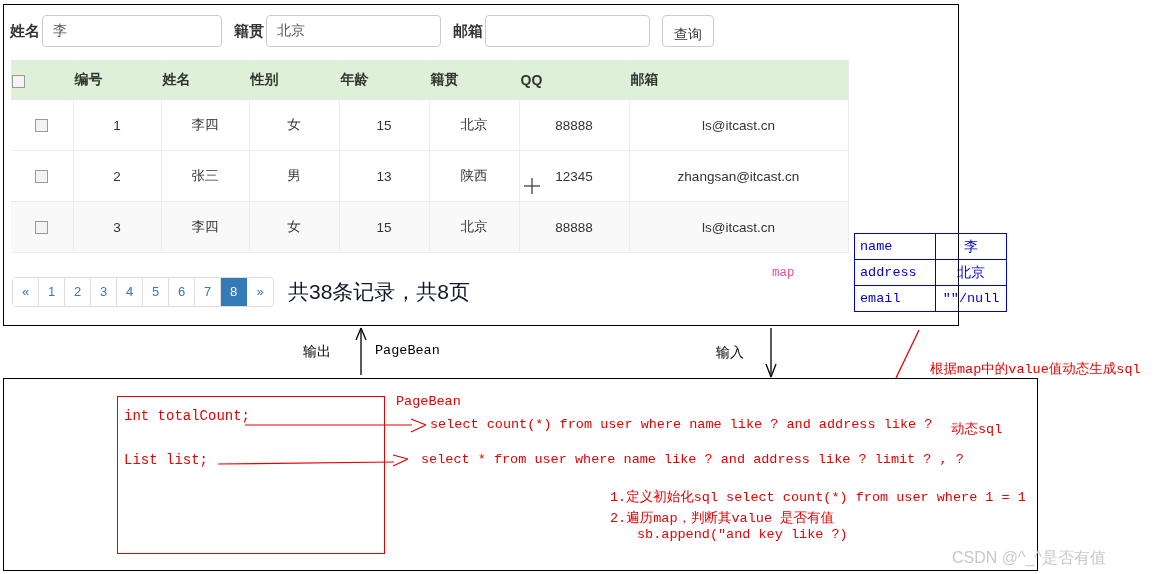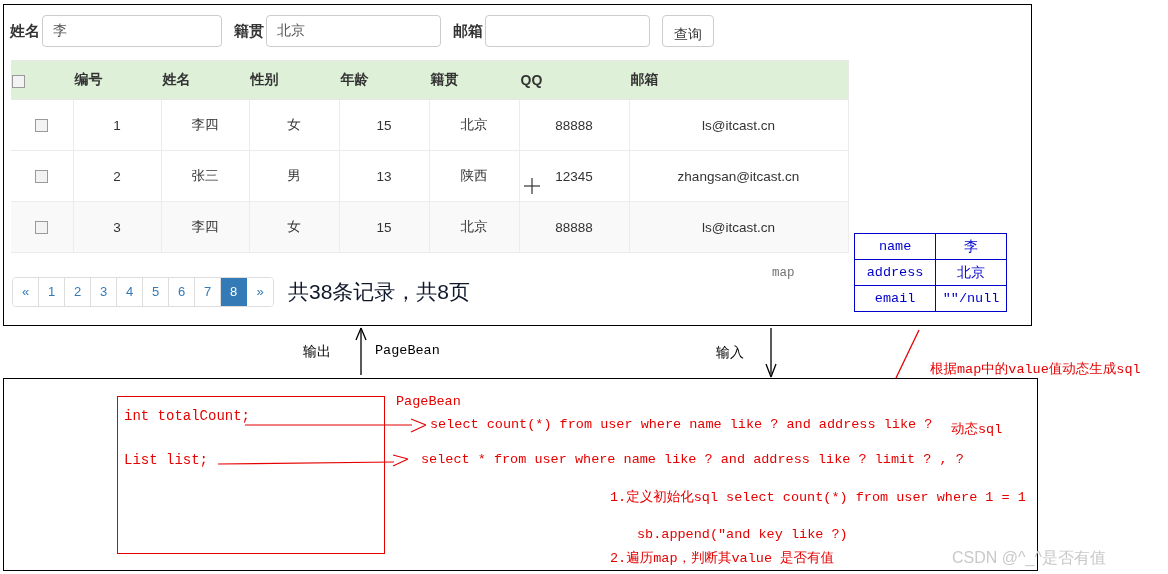--- a/index.html
+++ b/index.html
@@ -14,21 +14,21 @@
     height: 574px;
     overflow: hidden;
     background: #fff;
   }
 
   
   #upper-panel {
     position: absolute;
     left: 3px;
     top: 4px;
-    width: 1029px;
+    width: 956px;
     height: 322px;
     border: 1.5px solid #000;
     box-sizing: border-box;
     background: #fff;
   }
 
   
   #search-bar {
     position: absolute;
     left: 6px;
@@ -161,39 +161,39 @@
     white-space: nowrap;
   }
 
   
   #map-label {
     position: absolute;
     left: 768px;
     top: 261px;
     font-family: "Liberation Mono", monospace;
     font-size: 12.5px;
-    color: #737373;
+    color: #ec4899;
   }
   #map-table {
     position: absolute;
     left: 850px;
     top: 228px;
     width: 153px;
     border-collapse: collapse;
     font-family: "Liberation Mono", monospace;
     font-size: 13.5px;
     color: #0000cc;
   }
   #map-table td {
     border: 1.3px solid #0000cc;
     height: 26px;
     padding: 0 5px;
     box-sizing: border-box;
   }
-  #map-table td.mk { width: 82px; text-align: center; }
+  #map-table td.mk { width: 82px; text-align: left; }
   #map-table td.mv { width: 71px; text-align: center; font-family: "Liberation Sans", sans-serif; font-size: 14px;}
   #map-table td.mv.mono { font-family: "Liberation Mono", monospace; font-size: 13.5px; }
 
   
   .mid-label {
     position: absolute;
     font-size: 14px;
     color: #000;
     white-space: nowrap;
   }
@@ -232,21 +232,21 @@
     color: #e60000;
     white-space: nowrap;
   }
   #field-totalcount { position: absolute; left: 124px; top: 408px; font-size: 14px; }
   #field-list       { position: absolute; left: 124px; top: 452px; font-size: 14px; }
   #label-pagebean-red { position: absolute; left: 396px; top: 394px; font-size: 13.5px; }
   #sql-count { position: absolute; left: 430px; top: 417px; font-size: 13.5px; }
   #sql-list  { position: absolute; left: 412px; top: 452px; font-size: 13.5px; margin-left: 9px; }
   #label-dynamic-sql { position: absolute; left: 951px; top: 420px; font-size: 13.5px; }
   #note-1 { position: absolute; left: 610px; top: 488px; font-size: 13.5px; }
-  #note-2 { position: absolute; left: 610px; top: 509px; font-size: 13.5px; margin-top: 40px; }
+  #note-2 { position: absolute; left: 610px; top: 509px; font-size: 13.5px; }
   #note-2b{ position: absolute; left: 637px; top: 527px; font-size: 13.5px; }
   #label-dynamic-gen {
     position: absolute; left: 930px; top: 360px;
     font-family: "Liberation Mono", monospace;
     font-size: 13.5px; color: #e60000; white-space: nowrap;
   }
 
   
   #watermark {
     position: absolute;

